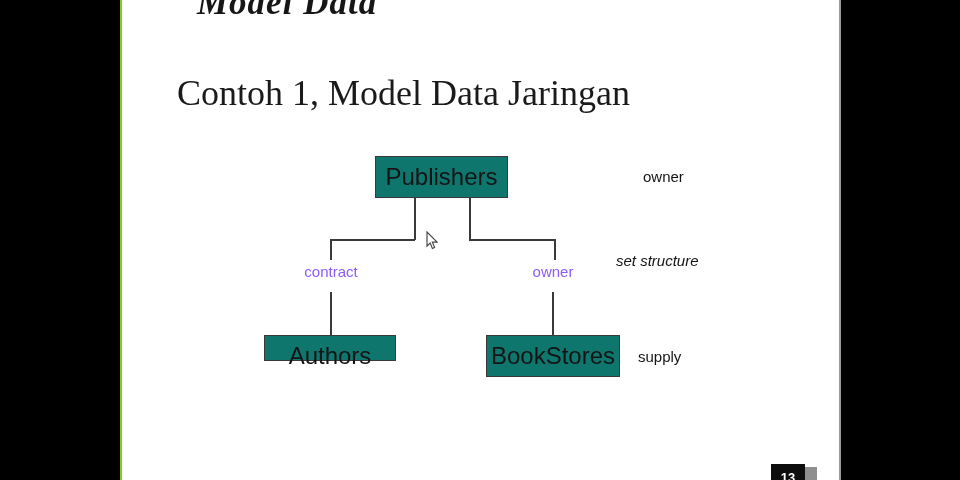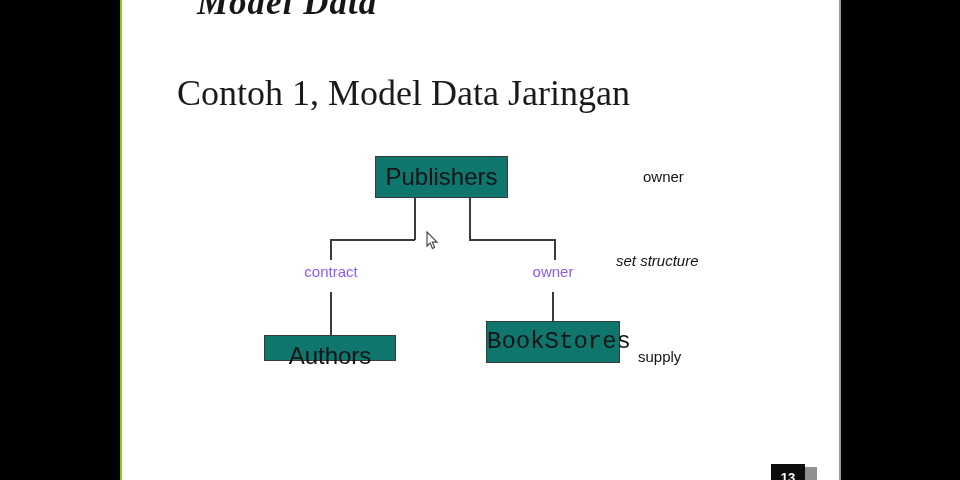--- a/index.html
+++ b/index.html
@@ -56,21 +56,21 @@
     background: #0f766e;
     box-sizing: border-box;
     text-align: center;
     font-size: 24px;
     color: #141414;
     line-height: 39px;
     white-space: nowrap;
   }
   .node-publishers { left: 253px; top: 156px; width: 133px; height: 42px; }
   .node-authors    { left: 142px; top: 335px; width: 132px; height: 26px; }
-  .node-bookstores { left: 364px; top: 321px; width: 134px; height: 42px; font-family: Liberation Mono, monospace; }
+  .node-bookstores { left: 364px; top: 335px; width: 134px; height: 42px; }
   .line {
     position: absolute;
     background: #3a3a3a;
   }
   .vline { width: 1.5px; }
   .hline { height: 1.5px; }
   .l-pub-left  { left: 292px; top: 198px; height: 42px; }
   .l-pub-right { left: 347px; top: 198px; height: 42px; }
   .l-h-left    { left: 208px; top: 239px; width: 85px; }
   .l-h-right   { left: 347px; top: 239px; width: 86px; }

